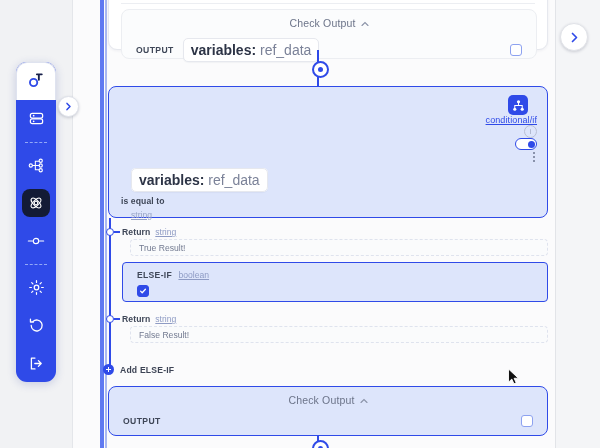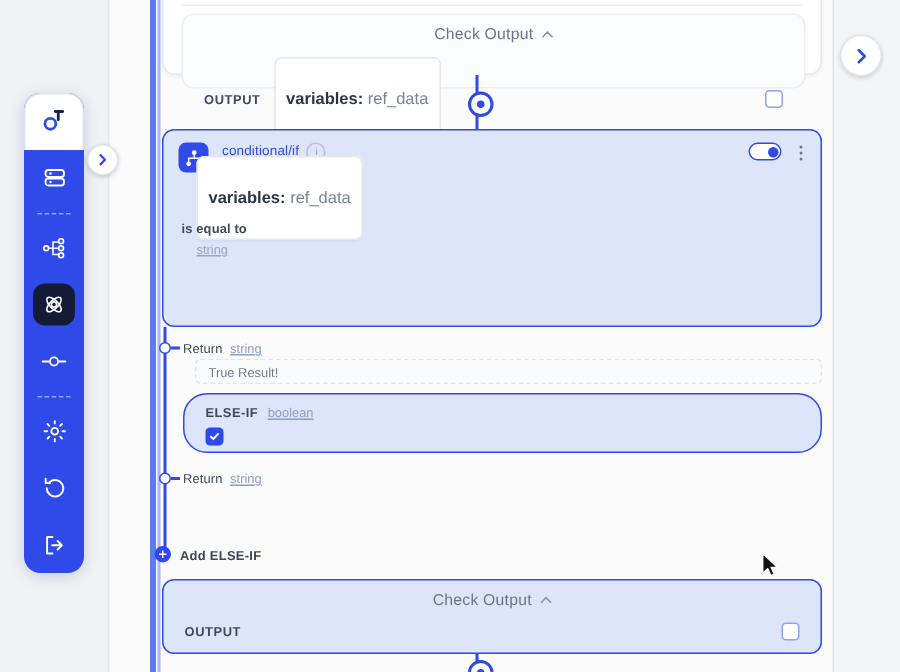--- a/index.html
+++ b/index.html
@@ -85,21 +85,21 @@
   .co-title{
     text-align:center;font-size:10.5px;color:#6c7489;letter-spacing:.15px;
     padding-top:7px;display:flex;align-items:flex-end;justify-content:center;gap:5px;
   }
   .co-row{display:flex;align-items:center;padding:0 14px;margin-top:9px;}
   .co-label{
     font-size:8.6px;font-weight:bold;color:#3f4758;letter-spacing:.4px;margin-right:9px;
   }
   .chip{
     background:#fff;border:1px solid #e6e8ee;border-radius:5px;
-    padding:21px 7px;font-size:11px;color:#7b8298;white-space:nowrap;
+    padding:3px 7px;font-size:14px;color:#7b8298;white-space:nowrap;
     box-shadow:0 1px 1px rgba(30,40,80,.04);
   }
   .chip b{color:#2d3446;font-weight:bold;}
   .cbox{
     width:12px;height:12px;border:1.6px solid #8da2f0;border-radius:3px;background:#fff;
     margin-left:auto;cursor:pointer;box-sizing:border-box;
   }
   .cbox.checked{background:#2f4ae8;border-color:#2f4ae8;display:flex;align-items:center;justify-content:center;}
 
   
@@ -110,21 +110,21 @@
     display:flex;align-items:center;justify-content:center;cursor:pointer;
   }
   .conn-dot i{
     width:5px;height:5px;background:#2f4ae8;border-radius:50%;display:block;
   }
 
   
   .cond{
     background:#dde5fb;border:1.4px solid #2f4ae8;border-radius:8px;
   }
-  .cond-head{display:flex;align-items:flex-start;padding:8px 10px 4px 10px;}
+  .cond-head{display:flex;align-items:flex-end;padding:8px 10px 4px 10px;flex-direction:column;}
   .cond-icon{
     width:20px;height:20px;border-radius:5px;background:#2f4ae8;
     display:flex;align-items:center;justify-content:center;margin-right:9px;
   }
   .cond-name{
     font-size:9px;color:#2f4ae8;text-decoration:underline;cursor:pointer;
     letter-spacing:.1px;
   }
   .info-i{
     width:11px;height:11px;border-radius:50%;border:1px solid #b9c0d4;
@@ -151,37 +151,37 @@
   .val-chip-row{padding:3px 0 0 22px;}
   .oper{font-size:8.6px;font-weight:bold;color:#3f4758;padding:7px 13px 0 12px;letter-spacing:.1px;}
   .input-box{
     margin:4px 12px 0 12px;height:17px;background:#fff;border:1px solid #dfe3ee;border-radius:4px;
     display:flex;align-items:center;padding:0 8px;font-size:8.6px;color:#727a90;
     box-sizing:border-box;cursor:text;
   }
 
   
   .ret-row{position:absolute;display:flex;align-items:center;}
-  .ret-label{font-size:8.6px;font-weight:normal;color:#3f4758;letter-spacing:.1px;}
+  .ret-label{font-size:8.6px;font-weight:bold;color:#3f4758;letter-spacing:.1px;}
   .ret-type{font-size:8.6px;color:#8e9bc4;text-decoration:underline;margin-left:5px;cursor:pointer;}
   .ret-input{
     position:absolute;height:17px;background:#fafbfc;border:1px dashed #dfe3ee;border-radius:4px;
     display:flex;align-items:center;padding:0 8px;font-size:8.6px;color:#727a90;
     box-sizing:border-box;cursor:text;
   }
   .node-circle{
     position:absolute;width:8px;height:8px;border-radius:50%;background:#fff;
     border:1.8px solid #2f4ae8;box-sizing:border-box;
   }
   .node-stub{position:absolute;height:1.6px;background:#2f4ae8;}
 
   
   .elseif{
     position:absolute;box-sizing:border-box;
-    background:#dde5fb;border:1.4px solid #2f4ae8;border-radius:16px;
+    background:#dde5fb;border:1.4px solid #2f4ae8;border-radius:4px;
   }
   .ei-title{padding:7px 0 0 14px;font-size:8.6px;}
   .ei-kw{font-weight:bold;color:#3f4758;letter-spacing:.3px;}
   .ei-type{color:#8e9bc4;text-decoration:underline;margin-left:4px;cursor:pointer;}
   .ei-check{margin:5px 0 0 14px;}
 
   .add-row{position:absolute;display:flex;align-items:center;cursor:pointer;}
   .add-dot{
     width:11px;height:11px;border-radius:50%;background:#2f4ae8;
     display:flex;align-items:center;justify-content:center;margin-right:6px;
@@ -288,20 +288,21 @@
         </span>
       </div>
     </div>
 
     <div class="node-circle" style="left:34px;top:315px;"></div>
     <div class="node-stub" style="left:42px;top:318.2px;width:6px;"></div>
     <div class="ret-row" style="left:50px;top:314px;">
       <span class="ret-label">Return</span>
       <span class="ret-type">string</span>
     </div>
+    <div class="ret-input" style="left:58px;top:326px;width:418px;">False Result!</div>
 
     <div class="add-row" style="left:31px;top:364px;">
       <span class="add-dot"></span>
       <span class="add-txt">Add ELSE-IF</span>
     </div>
 
     <div class="check-out" style="position:absolute;left:36px;top:386px;width:440px;height:50px;background:#dde5fb;border:1.4px solid #2f4ae8;">
       <div class="co-title">
         <span>Check Output</span>
         <span>

